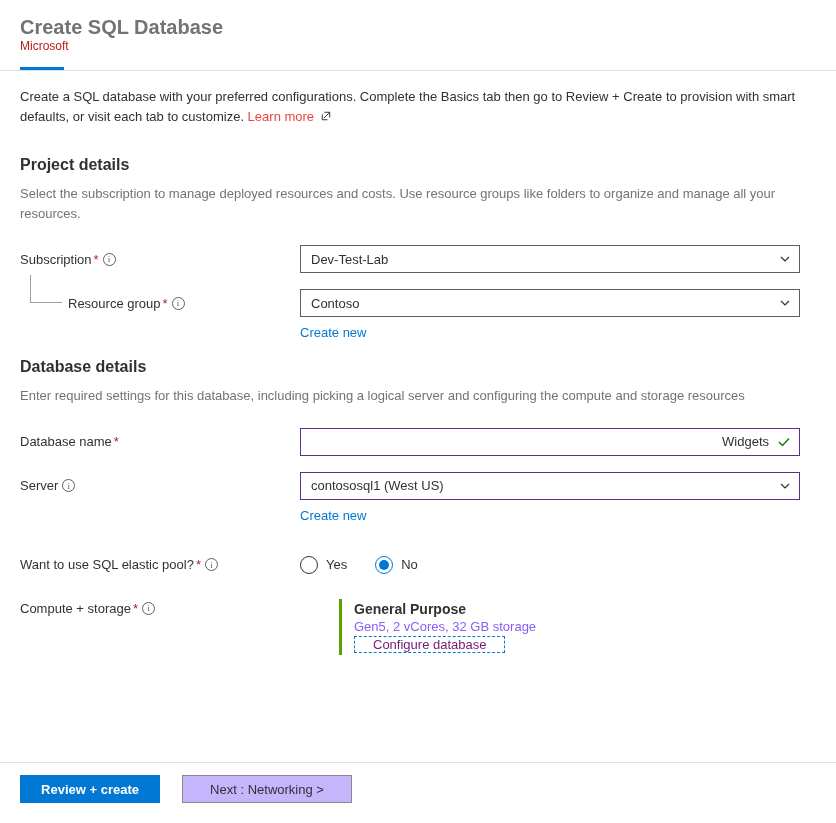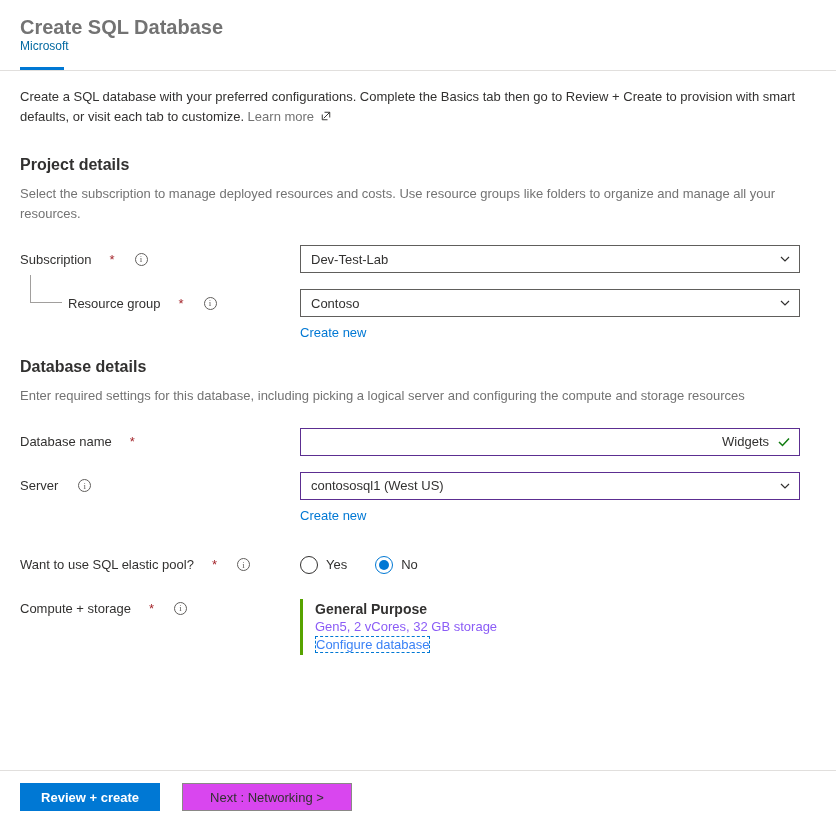--- a/index.html
+++ b/index.html
@@ -15,21 +15,21 @@
     .header {
       padding: 16px 20px 8px 20px;
     }
     .page-title {
       font-size: 20px;
       font-weight: 600;
       color: #737373;
     }
     .page-subtitle {
       font-size: 12px;
-      color: #0369a1;
+      color: #b91c1c;
       margin-top: 0;
     }
     .tab-indicator {
       height: 3px;
       width: 44px;
       background: #0078d4;
       margin-left: 20px;
       margin-top: 6px;
     }
     .divider {
@@ -40,21 +40,21 @@
     .content {
       padding: 16px 20px 80px 20px;
     }
     .intro-text {
       font-size: 13px;
       color: #323130;
       line-height: 1.5;
       margin-bottom: 30px;
     }
     .link {
-      color: #737373;
+      color: #ef4444;
       text-decoration: none;
       cursor: pointer;
       margin-top: 43px;
     }
     .external-icon {
       display: inline-block;
       width: 12px;
       height: 12px;
       vertical-align: -1px;
       margin-left: 2px;
@@ -91,21 +91,21 @@
       border-left: 1px solid #a19f9d;
       border-bottom: 1px solid #a19f9d;
     }
     .form-label {
       width: 280px;
       flex-shrink: 0;
       font-size: 13px;
       color: #323130;
       display: flex;
       align-items: center;
-      gap: 16px;
+      gap: 0;
       text-align: center;
     }
     .form-label.indented-label {
       width: 232px;
     }
     .required-star {
       color: #a4262c;
       margin-left: 2px;
     }
     .info-icon {
@@ -211,58 +211,59 @@
     }
     .radio-dot {
       width: 10px;
       height: 10px;
       border-radius: 50%;
       background: #0078d4;
     }
     .compute-card {
       border-left: 3px solid #57a300;
       padding: 2px 0 2px 12px;
+      margin-left: 39px;
     }
     .compute-title {
       font-weight: 600;
       font-size: 14px;
       color: #323130;
       margin-bottom: 2px;
     }
     .compute-spec {
       font-size: 13px;
       color: #8b5cf6;
       margin-bottom: 2px;
     }
     .dotted-link {
-      color: #3b82f6;
+      color: #701a75;
       border: 1px dashed #0078d4;
-      padding: 0 0;
+      padding: 0 18px;
       text-decoration: none;
       font-size: 13px;
       cursor: pointer;
       display: inline-block;
     }
     .footer {
       position: absolute;
-      bottom: 0;
+      bottom: 8px;
       left: 0;
       right: 0;
       border-top: 1px solid #e1dfdd;
       padding: 12px 20px;
       background: #fff;
       display: flex;
       gap: 22px;
     }
     .btn {
       height: 28px;
       padding: 0 18px;
       font-size: 13px;
       border: 1px solid #8a8886;
-      background: #d946ef;
+      background: #c4b5fd;
       color: #323130;
       cursor: pointer;
       display: inline-flex;
       align-items: center;
       justify-content: center;
     }
     .btn.primary {
       background: #0078d4;
       border-color: #0078d4;
       color: #fff;

